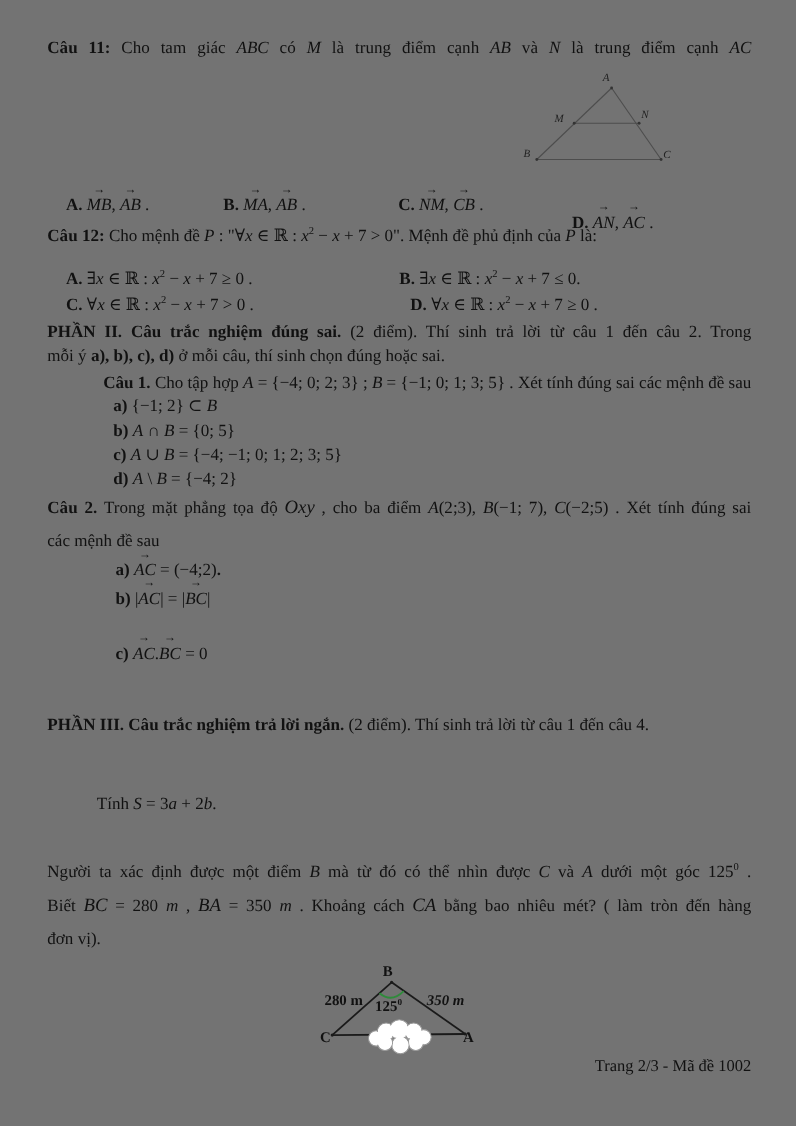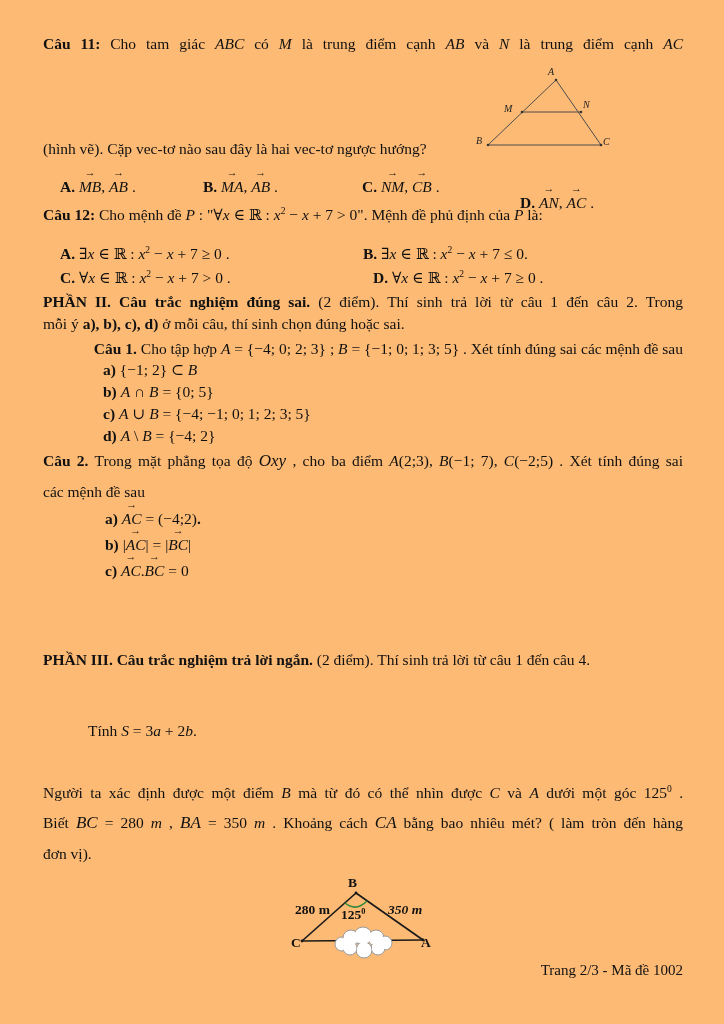--- a/index.html
+++ b/index.html
@@ -1,17 +1,17 @@
 <!DOCTYPE html>
 <html><head>
 <meta charset="utf-8">
 <style>
   html,body{margin:0;padding:0;background:#ffffff;}
   .page{
-    position:relative;width:724px;height:1024px;background:#fdba74;
+    position:relative;width:724px;height:1024px;background:#737373;
     font-family:"Liberation Serif","DejaVu Serif",serif;
     font-size:15.5px;color:#111;overflow:hidden;
   }
   .abs{position:absolute;}
   .line{line-height:22px;}
   .just{text-align:justify;text-align-last:justify;-moz-text-align-last:justify;}
   .st-b{font-weight:700;}
   .st-i{font-style:italic;}
   .st-il{font-style:italic;font-size:1.1em;}
   .st-sup{vertical-align:super;font-size:0.62em;line-height:0;}
@@ -49,21 +49,20 @@
         <circle cx="105" cy="54" r="1.3"></circle>
       </g>
     </svg>
     <span class="figlbl" style="left:72px;top:9px;">A</span>
     <span class="figlbl" style="left:28px;top:46px;">M</span>
     <span class="figlbl" style="left:107px;top:42px;">N</span>
     <span class="figlbl" style="left:0px;top:78px;">B</span>
     <span class="figlbl" style="left:127px;top:79px;">C</span>
   </div>
 
-  <div class="abs line" style="top:138px;left:43px;width:432px;"><span>(hình vẽ). Cặp vec-tơ nào sau đây là hai vec-tơ ngược hướng?</span></div>
 
   <div class="abs line" style="top:176px;left:60px;"><span class="st-b">A.</span><span> </span><span class="st-vec">MB</span><span>, </span><span class="st-vec">AB</span><span> .</span></div>
   <div class="abs line" style="top:176px;left:203px;"><span class="st-b">B.</span><span> </span><span class="st-vec">MA</span><span>, </span><span class="st-vec">AB</span><span> .</span></div>
   <div class="abs line" style="top:176px;left:362px;"><span class="st-b">C.</span><span> </span><span class="st-vec">NM</span><span>, </span><span class="st-vec">CB</span><span> .</span></div>
   <div class="abs line" style="top:192px;left:520px;"><span class="st-b">D.</span><span> </span><span class="st-vec">AN</span><span>, </span><span class="st-vec">AC</span><span> .</span></div>
 
   <div class="abs line" style="top:204px;left:43px;width:640px;"><span class="st-b">Câu 12:</span><span> Cho mệnh đề </span><span class="st-i">P</span><span> : "∀</span><span class="st-i">x</span><span> ∈ ℝ : </span><span class="st-i">x</span><span class="st-sup">2</span><span> − </span><span class="st-i">x</span><span> + 7 &gt; 0". Mệnh đề phủ định của </span><span class="st-i">P</span><span> là:</span></div>
 
   <div class="abs line" style="top:243px;left:60px;"><span class="st-b">A.</span><span> ∃</span><span class="st-i">x</span><span> ∈ ℝ : </span><span class="st-i">x</span><span class="st-sup">2</span><span> − </span><span class="st-i">x</span><span> + 7 ≥ 0</span><span> .</span></div>
   <div class="abs line" style="top:243px;left:363px;"><span class="st-b">B.</span><span> ∃</span><span class="st-i">x</span><span> ∈ ℝ : </span><span class="st-i">x</span><span class="st-sup">2</span><span> − </span><span class="st-i">x</span><span> + 7 ≤ 0</span><span>.</span></div>
@@ -76,21 +75,21 @@
   <div class="abs line" style="top:338px;left:45px;width:638px;text-align:right;"><span class="st-b">Câu 1.</span><span> Cho tập hợp </span><span class="st-i">A</span><span> = {−4; 0; 2; 3}</span><span> ; </span><span class="st-i">B</span><span> = {−1; 0; 1; 3; 5}</span><span> . Xét tính đúng sai các mệnh đề sau</span></div>
   <div class="abs line" style="top:359px;left:103px;"><span class="st-b">a)</span><span> {−1; 2} ⊂ </span><span class="st-i">B</span></div>
   <div class="abs line" style="top:381px;left:103px;"><span class="st-b">b)</span><span> </span><span class="st-i">A</span><span> ∩ </span><span class="st-i">B</span><span> = {0; 5}</span></div>
   <div class="abs line" style="top:403px;left:103px;"><span class="st-b">c)</span><span> </span><span class="st-i">A</span><span> ∪ </span><span class="st-i">B</span><span> = {−4; −1; 0; 1; 2; 3; 5}</span></div>
   <div class="abs line" style="top:425px;left:103px;"><span class="st-b">d)</span><span> </span><span class="st-i">A</span><span> \ </span><span class="st-i">B</span><span> = {−4; 2}</span></div>
 
   <div class="abs line just" style="top:450px;left:43px;width:640px;"><span class="st-b">Câu 2.</span><span> Trong mặt phẳng tọa độ </span><span class="st-il">Oxy</span><span> , cho ba điểm </span><span class="st-i">A</span><span>(2;3), </span><span class="st-i">B</span><span>(−1; 7), </span><span class="st-i">C</span><span>(−2;5)</span><span> . Xét tính đúng sai</span></div>
   <div class="abs line" style="top:481px;left:43px;"><span>các mệnh đề sau</span></div>
   <div class="abs line" style="top:508px;left:105px;"><span class="st-b">a)</span><span> </span><span class="st-vec">AC</span><span> = (−4;2)</span><span class="st-b">.</span></div>
   <div class="abs line" style="top:534px;left:105px;"><span class="st-b">b)</span><span> |</span><span class="st-vec">AC</span><span>| = |</span><span class="st-vec">BC</span><span>|</span></div>
-  <div class="abs line" style="top:560px;left:105px;"><span class="st-b">c)</span><span> </span><span class="st-vec">AC</span><span>.</span><span class="st-vec">BC</span><span> = 0</span></div>
+  <div class="abs line" style="top:584px;left:105px;"><span class="st-b">c)</span><span> </span><span class="st-vec">AC</span><span>.</span><span class="st-vec">BC</span><span> = 0</span></div>
 
   <div class="abs line" style="top:649px;left:43px;width:640px;"><span class="st-b">PHẦN III. Câu trắc nghiệm trả lời ngắn.</span><span> (2 điểm). Thí sinh trả lời từ câu 1 đến câu 4.</span></div>
 
   <div class="abs line" style="top:720px;left:88px;"><span>Tính </span><span class="st-i">S</span><span> = 3</span><span class="st-i">a</span><span> + 2</span><span class="st-i">b</span><span>.</span></div>
 
   <div class="abs line just" style="top:782px;left:43px;width:640px;"><span>Người ta xác định được một điểm </span><span class="st-i">B</span><span> mà từ đó có thể nhìn được </span><span class="st-i">C</span><span> và </span><span class="st-i">A</span><span> dưới một góc </span><span>125</span><span class="st-sup">0</span><span> .</span></div>
   <div class="abs line just" style="top:812px;left:43px;width:640px;"><span>Biết </span><span class="st-il">BC</span><span> = 280 </span><span class="st-i">m</span><span> , </span><span class="st-il">BA</span><span> = 350 </span><span class="st-i">m</span><span> . Khoảng cách </span><span class="st-il">CA</span><span> bằng bao nhiêu mét? ( làm tròn đến hàng</span></div>
   <div class="abs line" style="top:843px;left:43px;"><span>đơn vị).</span></div>
 
   <div class="fig" style="left:288px;top:874px;width:165px;height:92px;">

